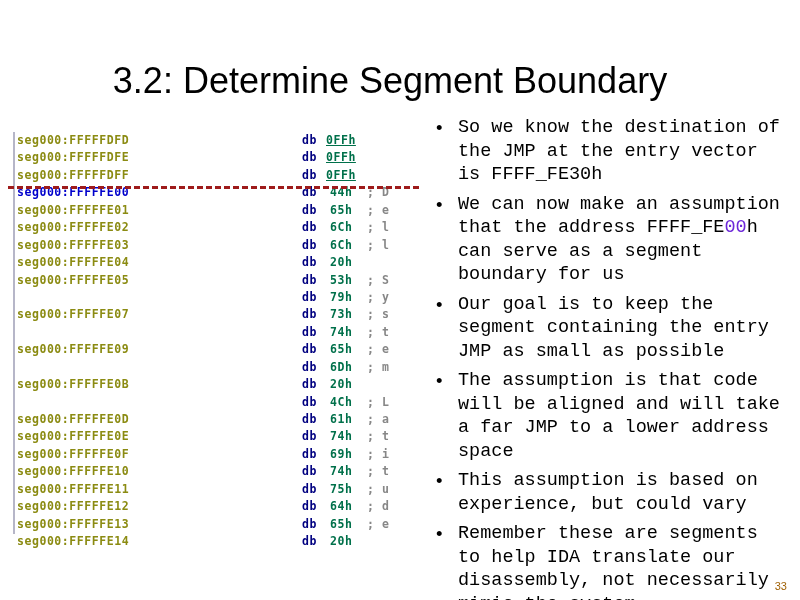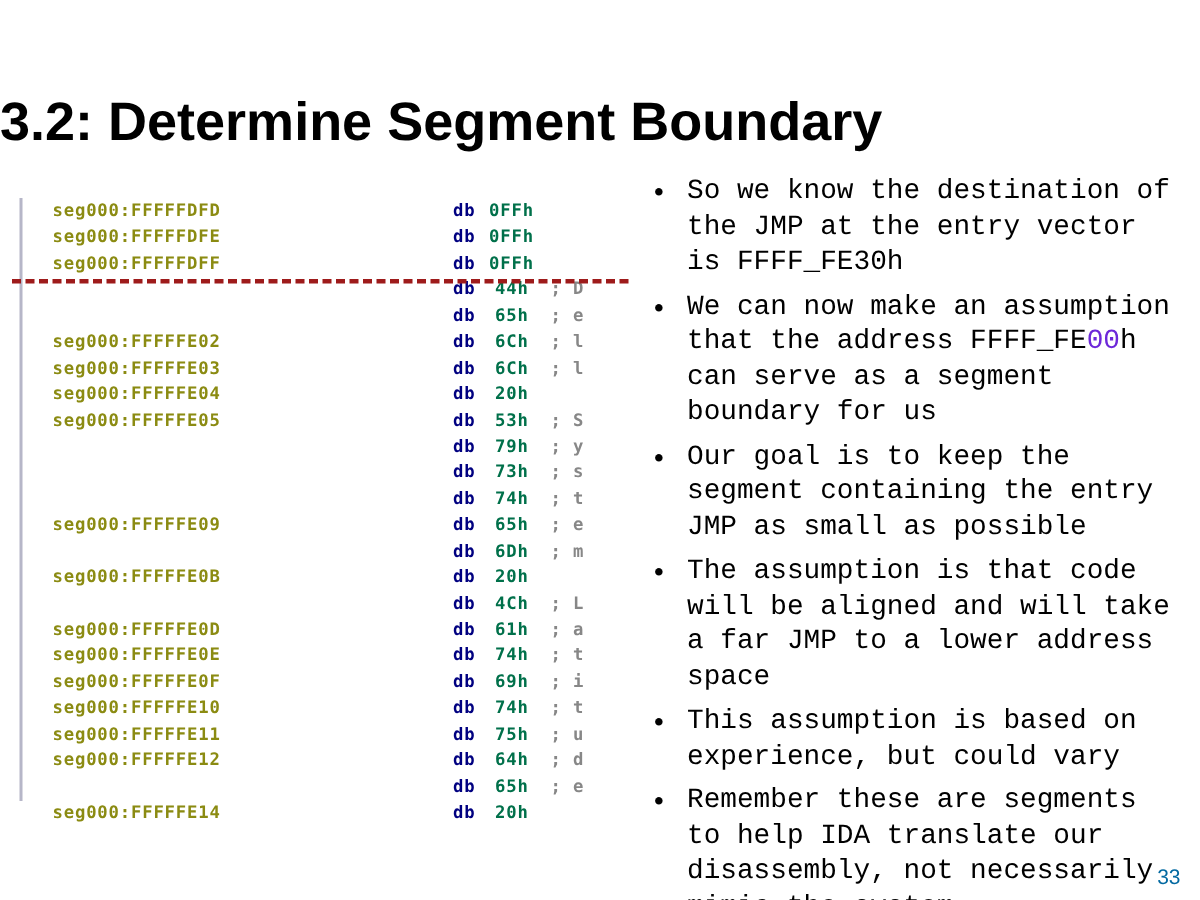--- a/index.html
+++ b/index.html
@@ -14,23 +14,23 @@
     overflow: hidden;
     position: relative;
   }
 
   
   #slide-title {
     position: absolute;
     left: 0;
     top: 36px;
     width: 780px;
-    text-align: left;
+    text-align: center;
     font-size: 36px;
-    font-weight: bold;
+    font-weight: normal;
     color: #000000;
     letter-spacing: 0px;
     white-space: nowrap;
   }
 
   
   #code-panel {
     position: absolute;
     left: 13px;
     top: 132px;
@@ -43,21 +43,21 @@
     position: relative;
     height: 17.45px;
     line-height: 17.45px;
     font-family: "DejaVu Sans Mono", monospace;
     font-weight: bold;
     font-size: 11.5px;
     white-space: pre;
   }
   .code-addr {
     position: absolute;
-    left: 20px;
+    left: 2px;
     top: 0;
     color: #8b8b12;
     letter-spacing: 0.55px;
     text-align: center;
   }
   .code-row.is-boundary .code-addr {
     color: #0000cc;
   }
   .code-mnem {
     position: absolute;
@@ -68,20 +68,21 @@
   }
   .code-val {
     position: absolute;
     left: 315px;
     top: 0;
     color: #00704a;
     letter-spacing: 0.55px;
   }
   .code-val.is-wide {
     left: 311px;
+    text-decoration: underline;
   }
   .code-cmt {
     position: absolute;
     left: 352px;
     top: 0;
     color: #878787;
     letter-spacing: 0.55px;
   }
 
   
@@ -123,53 +124,53 @@
   }
   .hl-red {
     color: #6d28d9;
   }
 
   
   #page-number {
     position: absolute;
     right: 13px;
     bottom: 8px;
-    font-size: 14px;
-    color: #0369a1;
+    font-size: 11px;
+    color: #a16207;
   }
 </style>
 </head>
 <body>
 
 <h1 id="slide-title">3.2: Determine Segment Boundary</h1>
 
 <div id="code-panel">
     <div class="code-row"><span class="code-addr">seg000:FFFFFDFD</span><span class="code-mnem">db</span><span class="code-val is-wide">0FFh</span></div>
     <div class="code-row"><span class="code-addr">seg000:FFFFFDFE</span><span class="code-mnem">db</span><span class="code-val is-wide">0FFh</span></div>
     <div class="code-row"><span class="code-addr">seg000:FFFFFDFF</span><span class="code-mnem">db</span><span class="code-val is-wide">0FFh</span></div>
-    <div class="code-row is-boundary"><span class="code-mnem">db</span><span class="code-val">44h</span><span class="code-cmt">; D</span></div>
-    <div class="code-row"><span class="code-mnem">db</span><span class="code-val">65h</span><span class="code-cmt">; e</span></div>
+    <div class="code-row is-boundary"><span class="code-addr">seg000:FFFFFE00</span><span class="code-mnem">db</span><span class="code-val">44h</span><span class="code-cmt">; D</span></div>
+    <div class="code-row"><span class="code-addr">seg000:FFFFFE01</span><span class="code-mnem">db</span><span class="code-val">65h</span><span class="code-cmt">; e</span></div>
     <div class="code-row"><span class="code-addr">seg000:FFFFFE02</span><span class="code-mnem">db</span><span class="code-val">6Ch</span><span class="code-cmt">; l</span></div>
     <div class="code-row"><span class="code-addr">seg000:FFFFFE03</span><span class="code-mnem">db</span><span class="code-val">6Ch</span><span class="code-cmt">; l</span></div>
     <div class="code-row"><span class="code-addr">seg000:FFFFFE04</span><span class="code-mnem">db</span><span class="code-val">20h</span></div>
     <div class="code-row"><span class="code-addr">seg000:FFFFFE05</span><span class="code-mnem">db</span><span class="code-val">53h</span><span class="code-cmt">; S</span></div>
     <div class="code-row"><span class="code-mnem">db</span><span class="code-val">79h</span><span class="code-cmt">; y</span></div>
-    <div class="code-row"><span class="code-mnem">db</span><span class="code-val">73h</span><span class="code-cmt">; s</span></div>
+    <div class="code-row"><span class="code-addr">seg000:FFFFFE07</span><span class="code-mnem">db</span><span class="code-val">73h</span><span class="code-cmt">; s</span></div>
     <div class="code-row"><span class="code-mnem">db</span><span class="code-val">74h</span><span class="code-cmt">; t</span></div>
     <div class="code-row"><span class="code-addr">seg000:FFFFFE09</span><span class="code-mnem">db</span><span class="code-val">65h</span><span class="code-cmt">; e</span></div>
     <div class="code-row"><span class="code-mnem">db</span><span class="code-val">6Dh</span><span class="code-cmt">; m</span></div>
     <div class="code-row"><span class="code-addr">seg000:FFFFFE0B</span><span class="code-mnem">db</span><span class="code-val">20h</span></div>
     <div class="code-row"><span class="code-mnem">db</span><span class="code-val">4Ch</span><span class="code-cmt">; L</span></div>
     <div class="code-row"><span class="code-addr">seg000:FFFFFE0D</span><span class="code-mnem">db</span><span class="code-val">61h</span><span class="code-cmt">; a</span></div>
     <div class="code-row"><span class="code-addr">seg000:FFFFFE0E</span><span class="code-mnem">db</span><span class="code-val">74h</span><span class="code-cmt">; t</span></div>
     <div class="code-row"><span class="code-addr">seg000:FFFFFE0F</span><span class="code-mnem">db</span><span class="code-val">69h</span><span class="code-cmt">; i</span></div>
     <div class="code-row"><span class="code-addr">seg000:FFFFFE10</span><span class="code-mnem">db</span><span class="code-val">74h</span><span class="code-cmt">; t</span></div>
     <div class="code-row"><span class="code-addr">seg000:FFFFFE11</span><span class="code-mnem">db</span><span class="code-val">75h</span><span class="code-cmt">; u</span></div>
     <div class="code-row"><span class="code-addr">seg000:FFFFFE12</span><span class="code-mnem">db</span><span class="code-val">64h</span><span class="code-cmt">; d</span></div>
-    <div class="code-row"><span class="code-mnem">db</span><span class="code-val">65h</span><span class="code-cmt">; e</span></div>
+    <div class="code-row"><span class="code-addr">seg000:FFFFFE13</span><span class="code-mnem">db</span><span class="code-val">65h</span><span class="code-cmt">; e</span></div>
     <div class="code-row"><span class="code-addr">seg000:FFFFFE14</span><span class="code-mnem">db</span><span class="code-val">20h</span></div>
   </div>
 
 <div id="segment-boundary-line"></div>
 
 <div id="bullet-list">
     <div class="bullet-item">
       <span class="bullet-dot">•</span>
       <span class="bullet-text"><span>So we know the destination of the JMP at the entry vector is FFFF_FE30h</span></span>
     </div>

